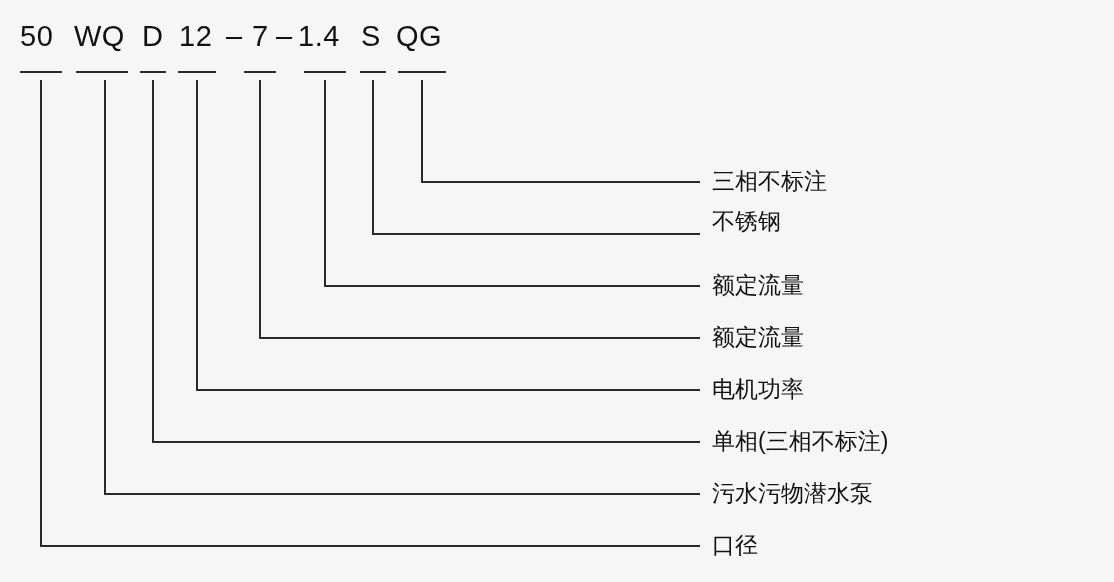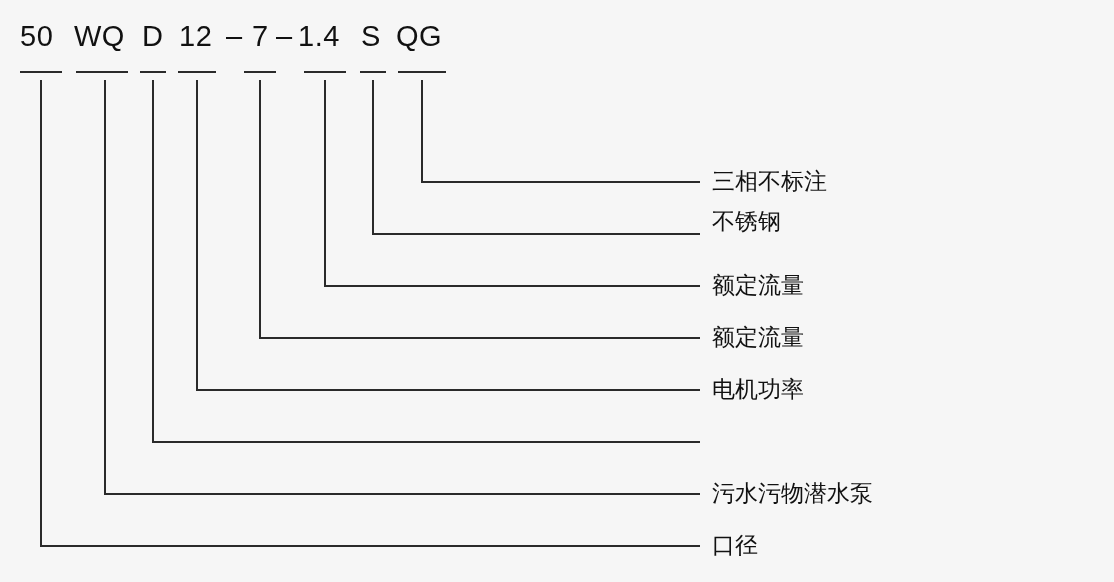--- a/index.html
+++ b/index.html
@@ -97,16 +97,17 @@
   <div class="hline" style="left:104px; top:493px; width:596px"></div>
 
   <div class="vline" style="left:40px; top:80px; height:465px"></div>
   <div class="hline" style="left:40px; top:545px; width:660px"></div>
 
   <div class="label" style="top:170px">三相不标注</div>
   <div class="label" style="top:210px">不锈钢</div>
   <div class="label" style="top:274px">额定流量</div>
   <div class="label" style="top:326px">额定流量</div>
   <div class="label" style="top:378px">电机功率</div>
+  <div class="label" style="top:430px">单相(三相不标注)</div>
   <div class="label" style="top:482px">污水污物潜水泵</div>
   <div class="label" style="top:534px">口径</div>
 
 </div>
 
 </body></html>

